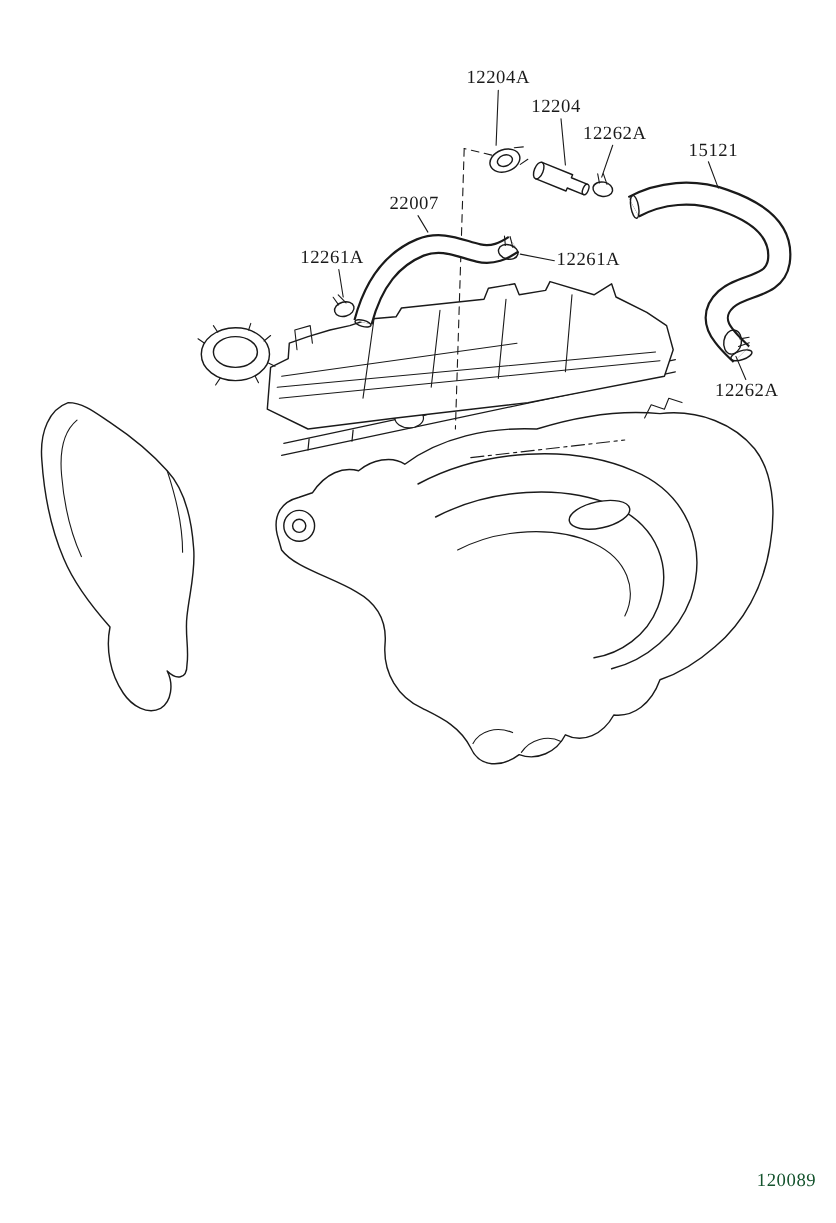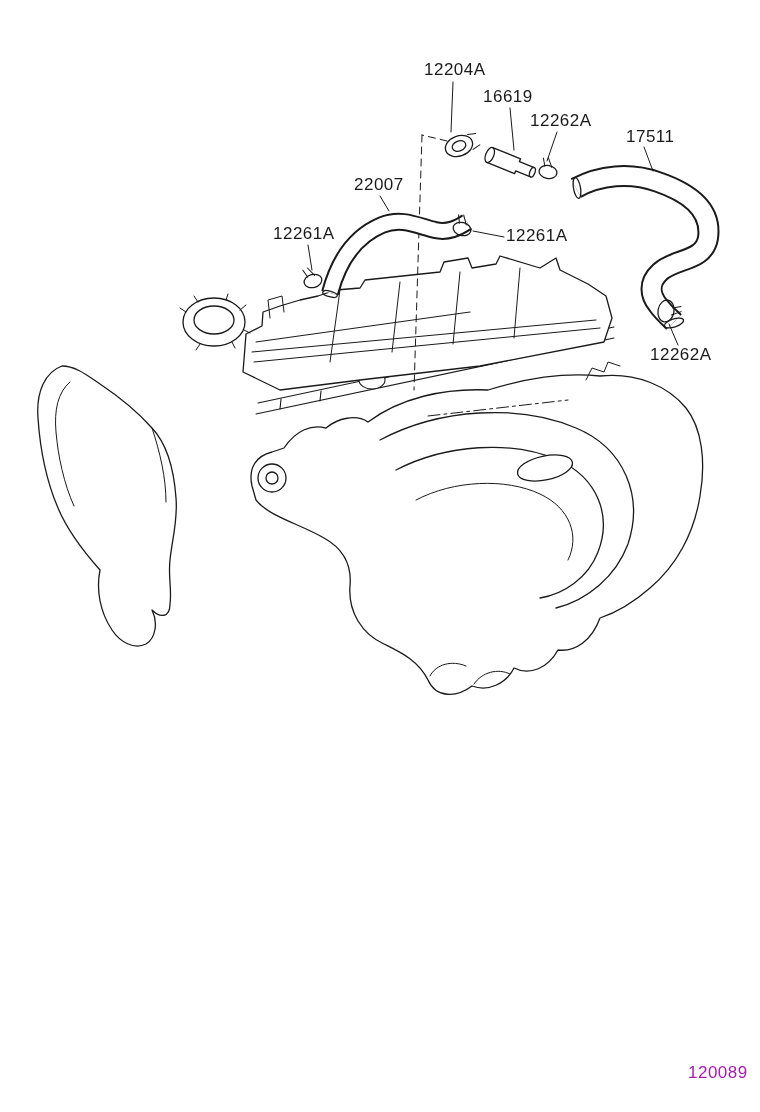--- a/index.html
+++ b/index.html
@@ -6,42 +6,42 @@
     margin: 0;
     padding: 0;
     background: #ffffff;
   }
   .stage {
     position: relative;
     width: 760px;
     height: 1112px;
     background: #ffffff;
     overflow: hidden;
-    font-family: Liberation Sans, sans-serif;
+    font-family: Liberation Serif, serif;
   }
   .artwork {
     position: absolute;
     left: 0;
     top: 0;
   }
   .part-label {
     position: absolute;
     font-size: 17px;
     line-height: 18px;
     letter-spacing: 0.5px;
     color: #1a1a1a;
     white-space: nowrap;
     cursor: pointer;
   }
   .drawing-number {
     position: absolute;
     font-size: 17px;
     line-height: 18px;
     letter-spacing: 0.5px;
-    color: #a21caf;
+    color: #14532d;
     white-space: nowrap;
   }
 </style>
 </head>
 <body>
 
 <div class="stage">
 
   <svg class="artwork" width="760" height="1112" viewBox="0 0 760 1112" stroke="#1a1a1a" fill="none" stroke-width="1.3" stroke-linejoin="round" stroke-linecap="round">
 
@@ -163,23 +163,23 @@
       <path d="M 557,132 L 547,161"></path>
       <path d="M 644,147 L 653,171"></path>
       <path d="M 380,196 L 389,211"></path>
       <path d="M 308,245 L 312,270"></path>
       <path d="M 504,237 L 473,231"></path>
       <path d="M 678,345 L 669,324"></path>
     </g>
   </svg>
 
   <div class="part-label" style="left:424px; top:61px">12204A</div>
-  <div class="part-label" style="left:483px; top:88px">16619</div>
+  <div class="part-label" style="left:483px; top:88px">12204</div>
   <div class="part-label" style="left:530px; top:112px">12262A</div>
-  <div class="part-label" style="left:626px; top:128px">17511</div>
+  <div class="part-label" style="left:626px; top:128px">15121</div>
   <div class="part-label" style="left:354px; top:176px">22007</div>
   <div class="part-label" style="left:273px; top:225px">12261A</div>
   <div class="part-label" style="left:506px; top:227px">12261A</div>
   <div class="part-label" style="left:650px; top:346px">12262A</div>
 
   <div class="drawing-number" style="left:688px; top:1064px">120089</div>
 
 </div>
 
 </body></html>

